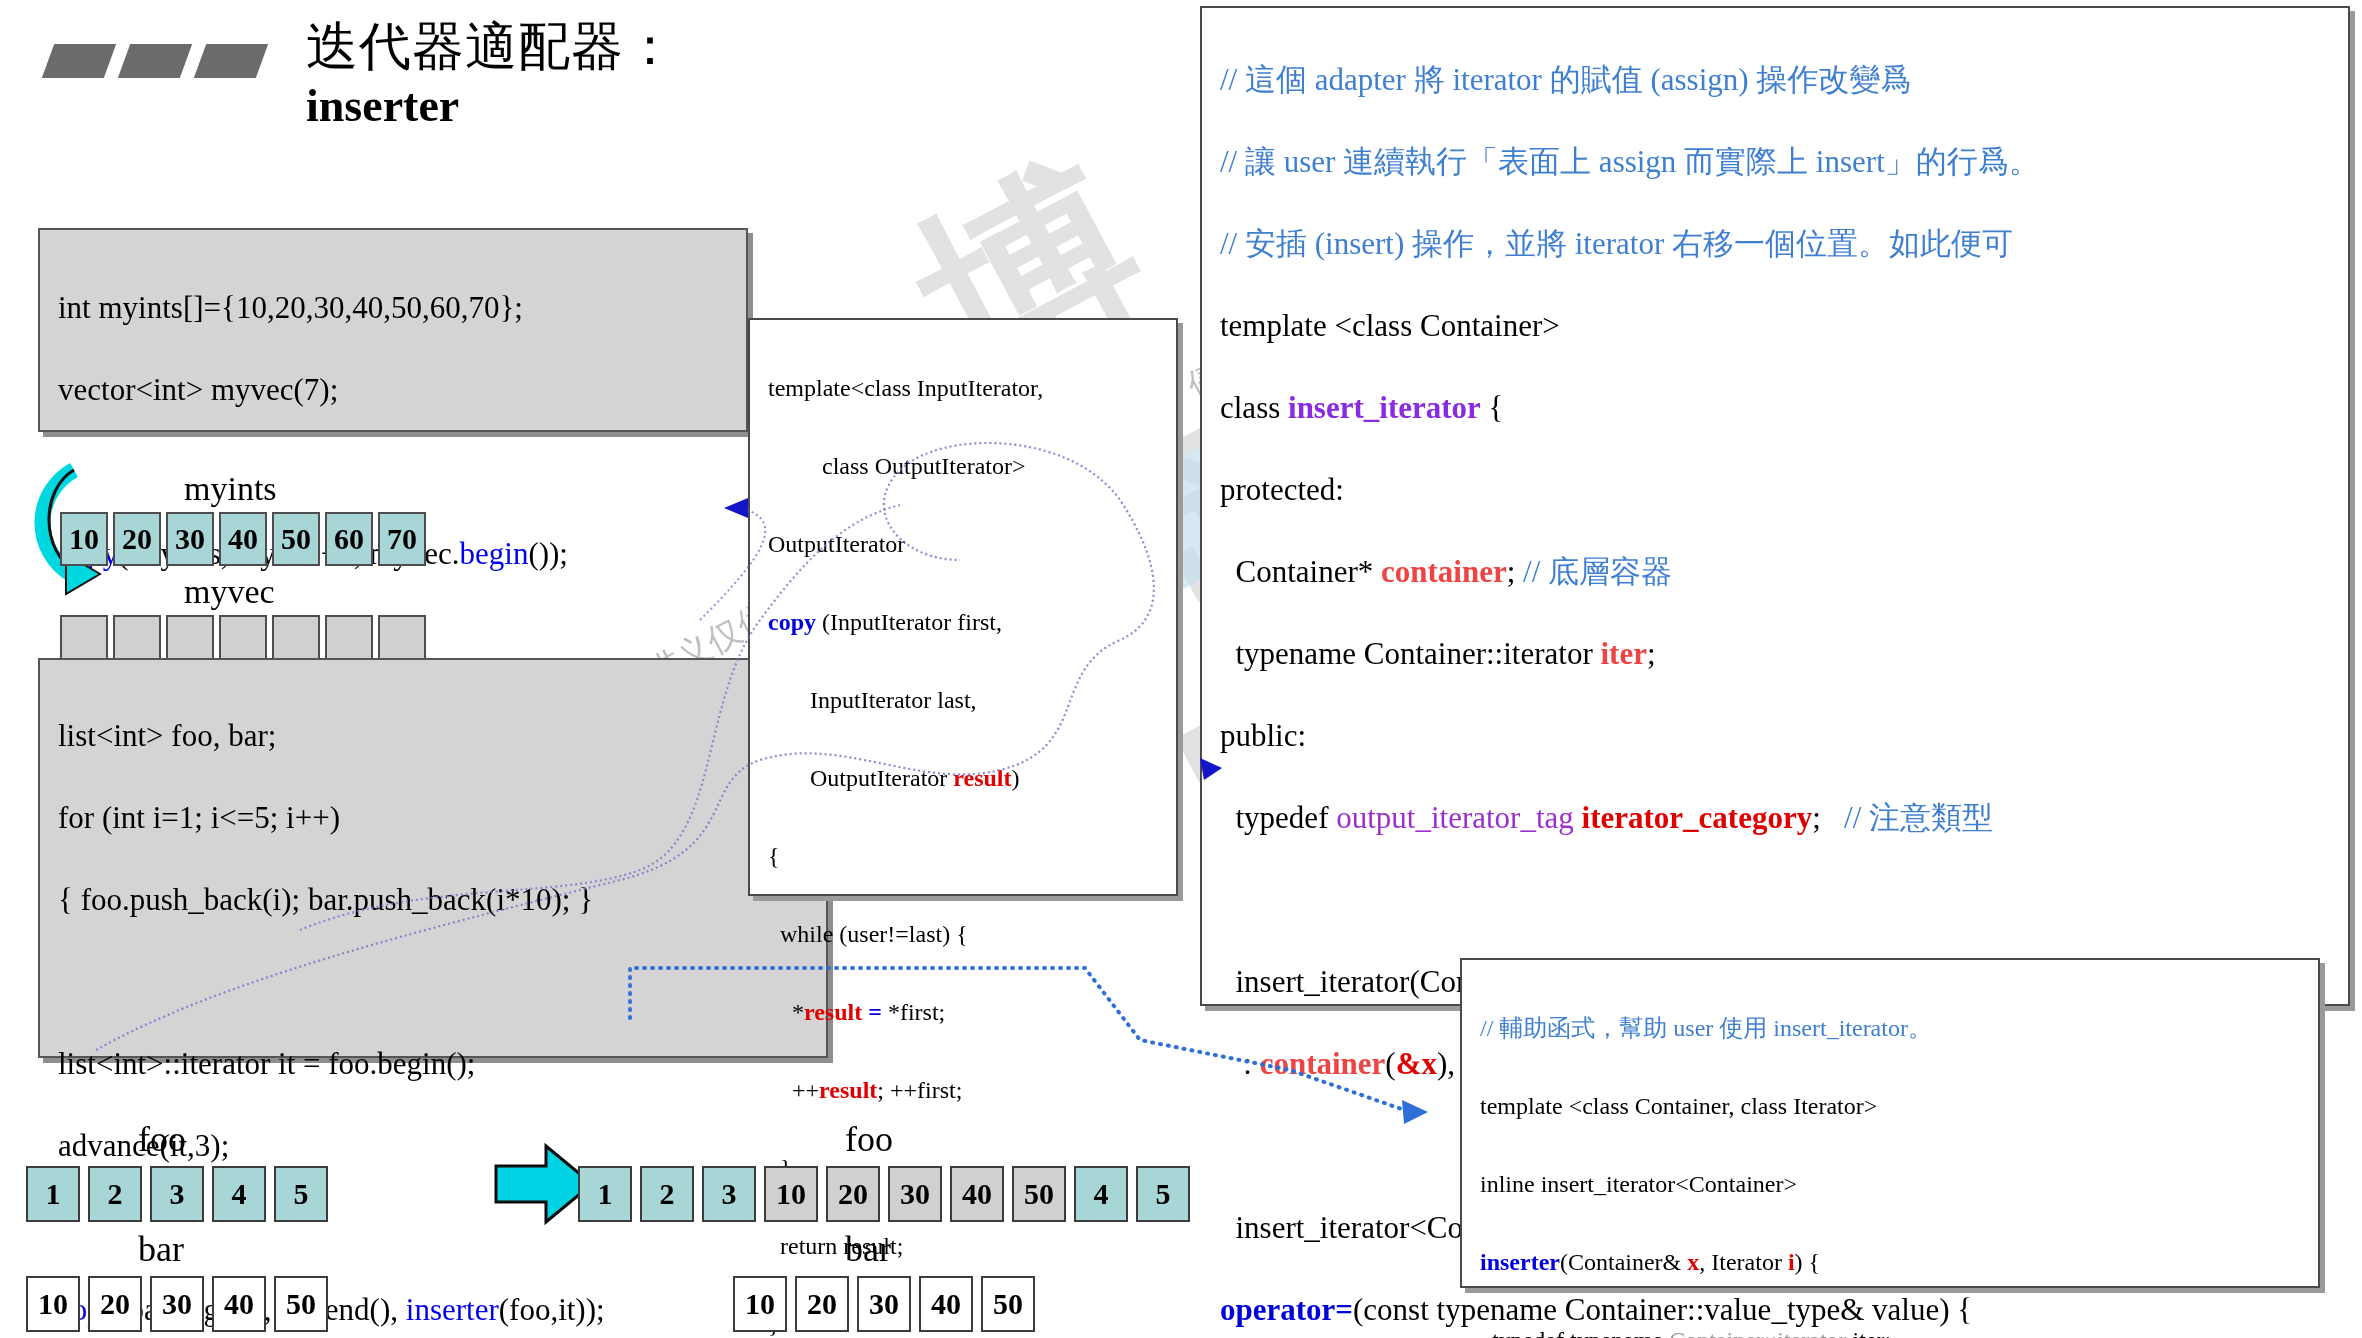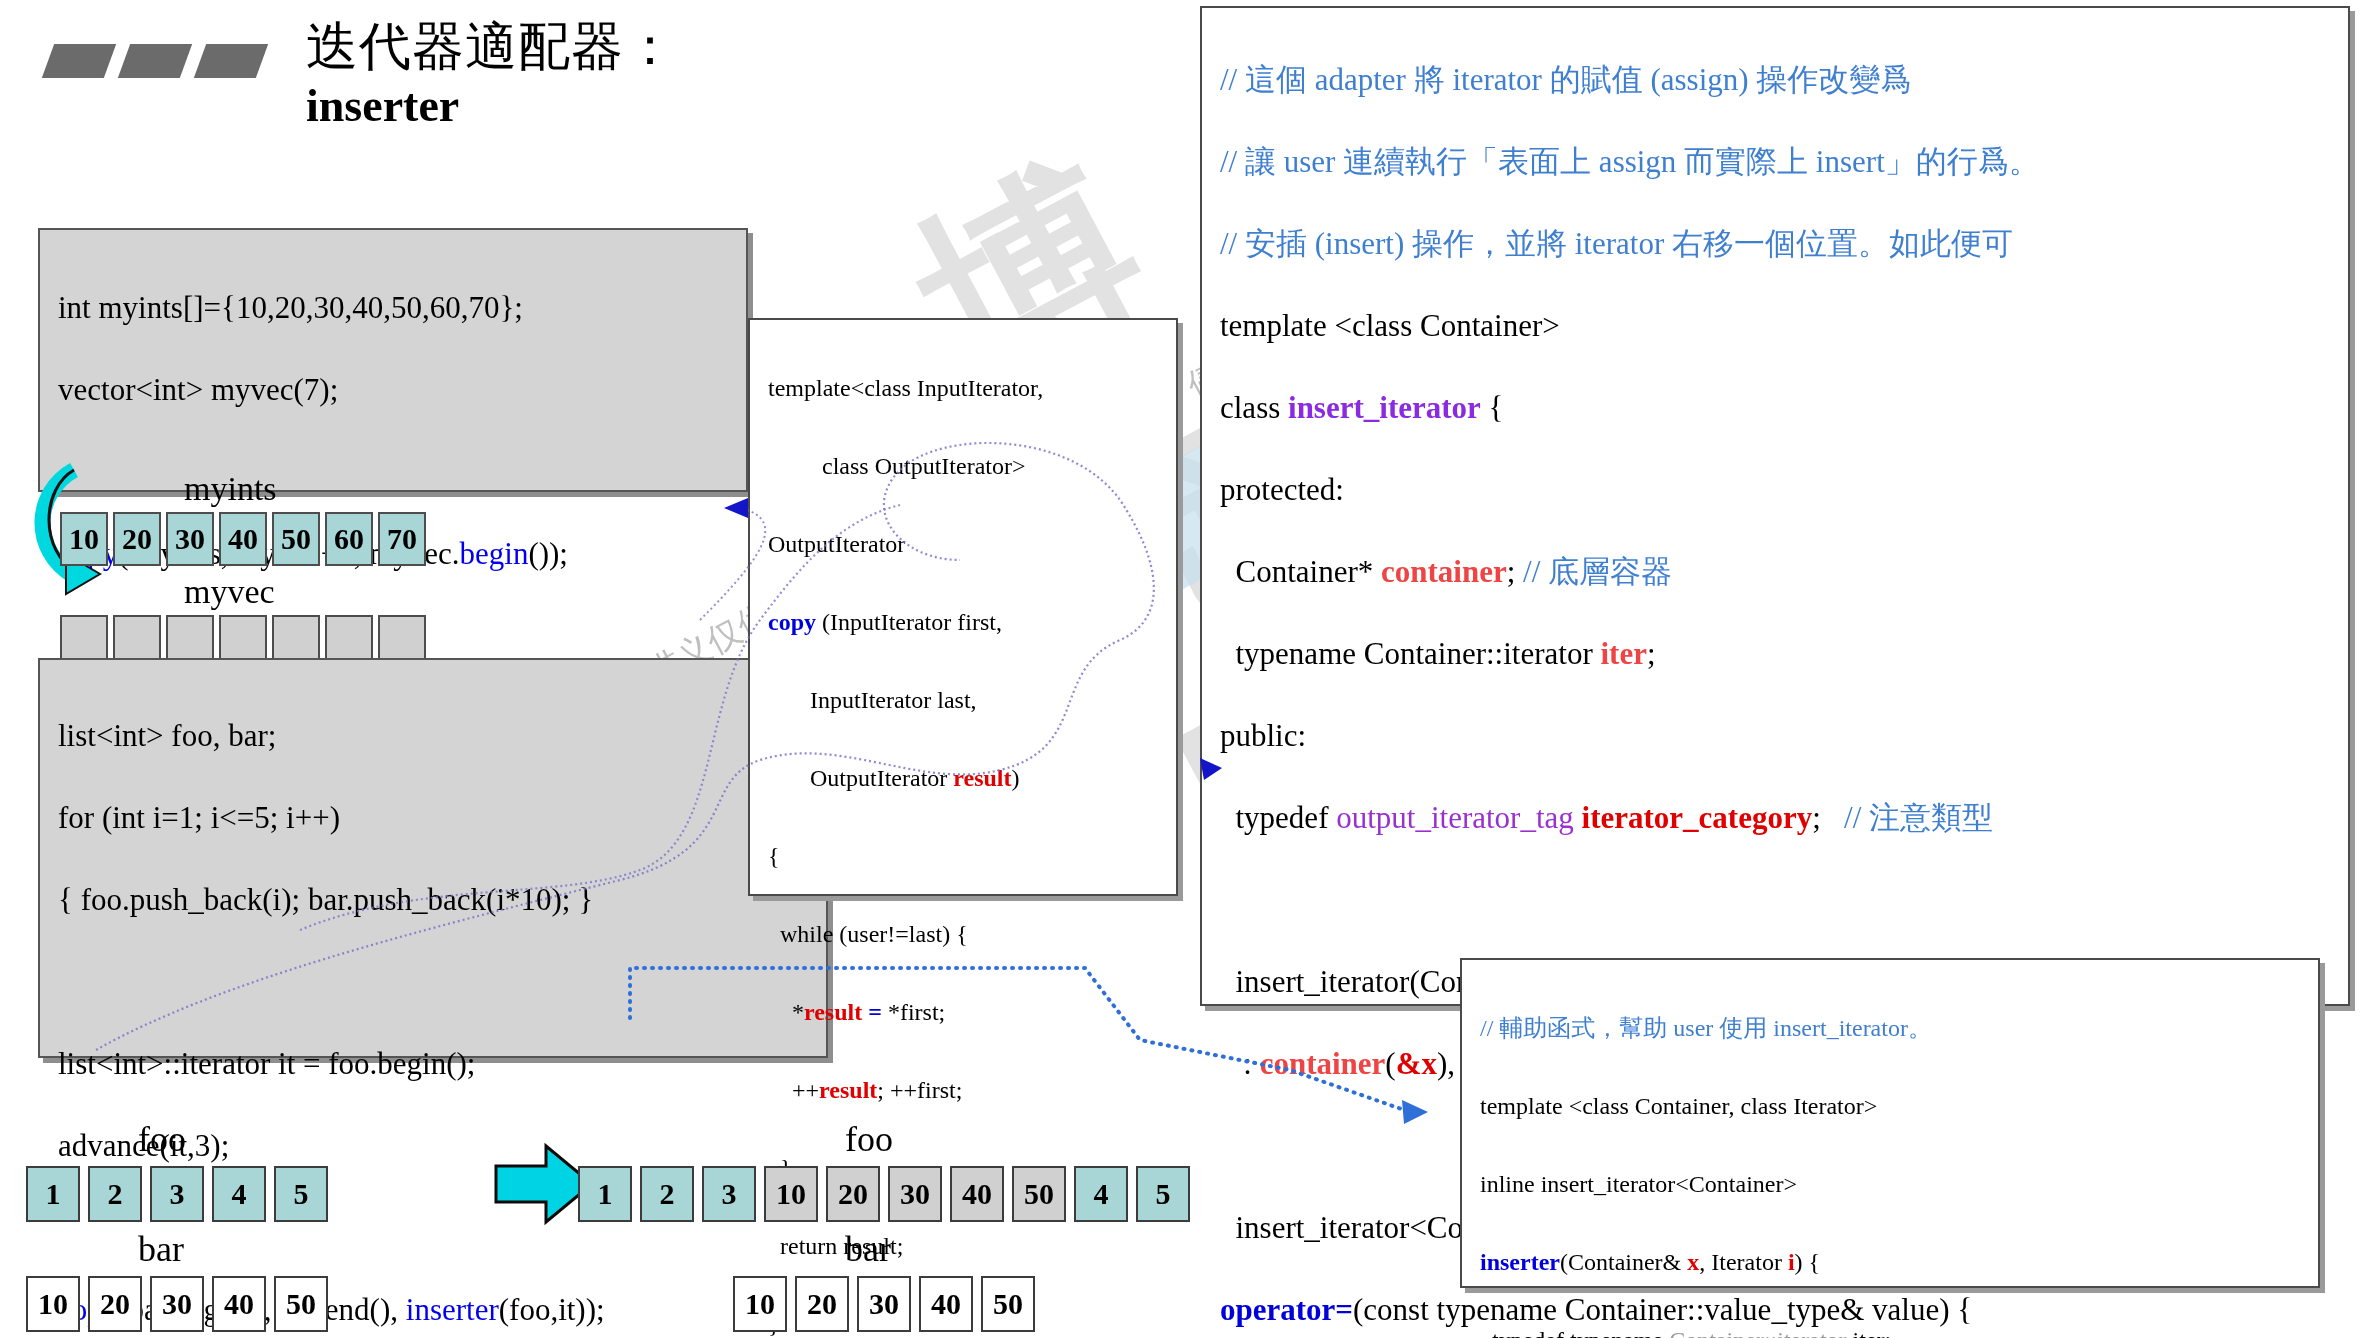--- a/index.html
+++ b/index.html
@@ -43,21 +43,21 @@
   .kw-blue{color:#0000ee;}
   .kw-blue-b{color:#0000dd;font-weight:bold;}
   .kw-red{color:#e00000;font-weight:bold;}
   .kw-green{color:#ef4444;font-weight:bold;}
   .kw-purple{color:#8a2be2;font-weight:bold;}
   .kw-purple-n{color:#9b30d0;}
   .cmt{color:#3f7fd0;}
   .dim{color:#9a9a9a;}
 
   
-  #box1{left:38px;top:228px;width:710px;height:264px;padding:16px 0 0 18px;}
+  #box1{left:38px;top:228px;width:710px;height:204px;padding:16px 0 0 18px;}
 
   
   #cells-top{left:30px;top:462px;width:720px;height:160px;}
   .lbl{font-size:34px;line-height:34px;}
   .cellrow{display:flex;gap:5px;}
   .cell{
     width:48px;height:54px;
     display:flex;align-items:center;justify-content:center;
     font-size:30px;font-weight:bold;
     border:2px solid #4d4d4d;

